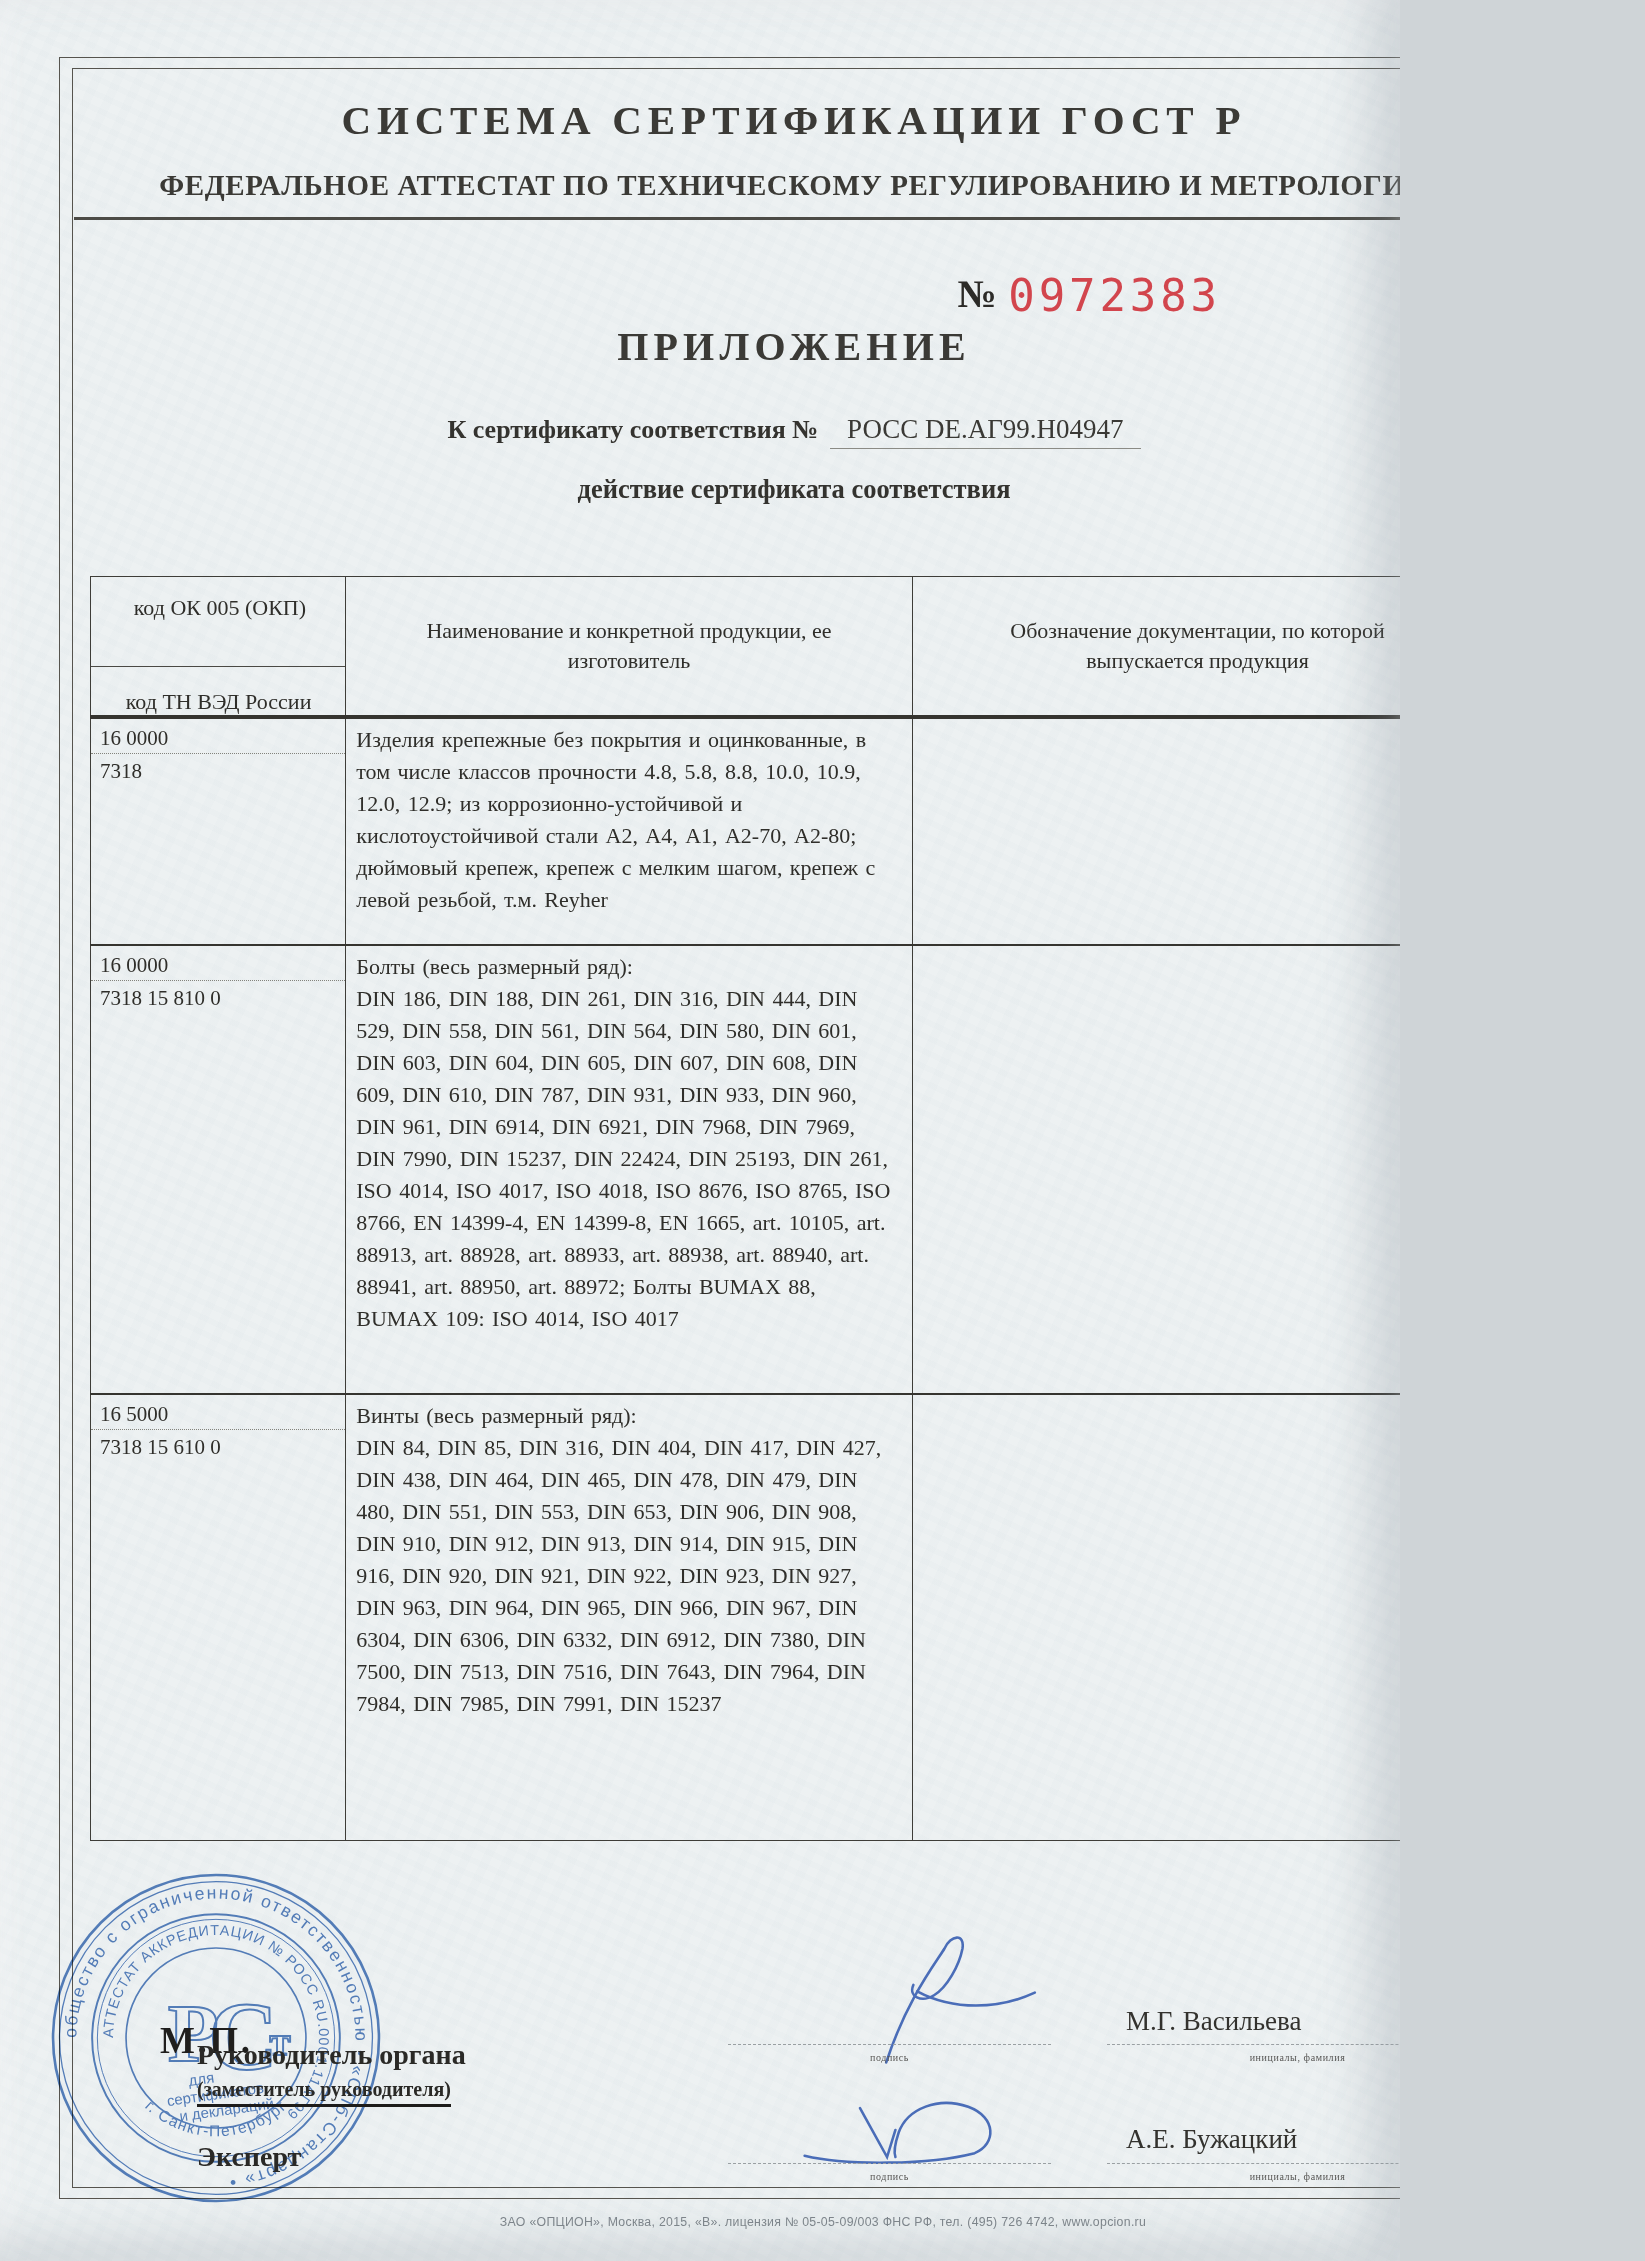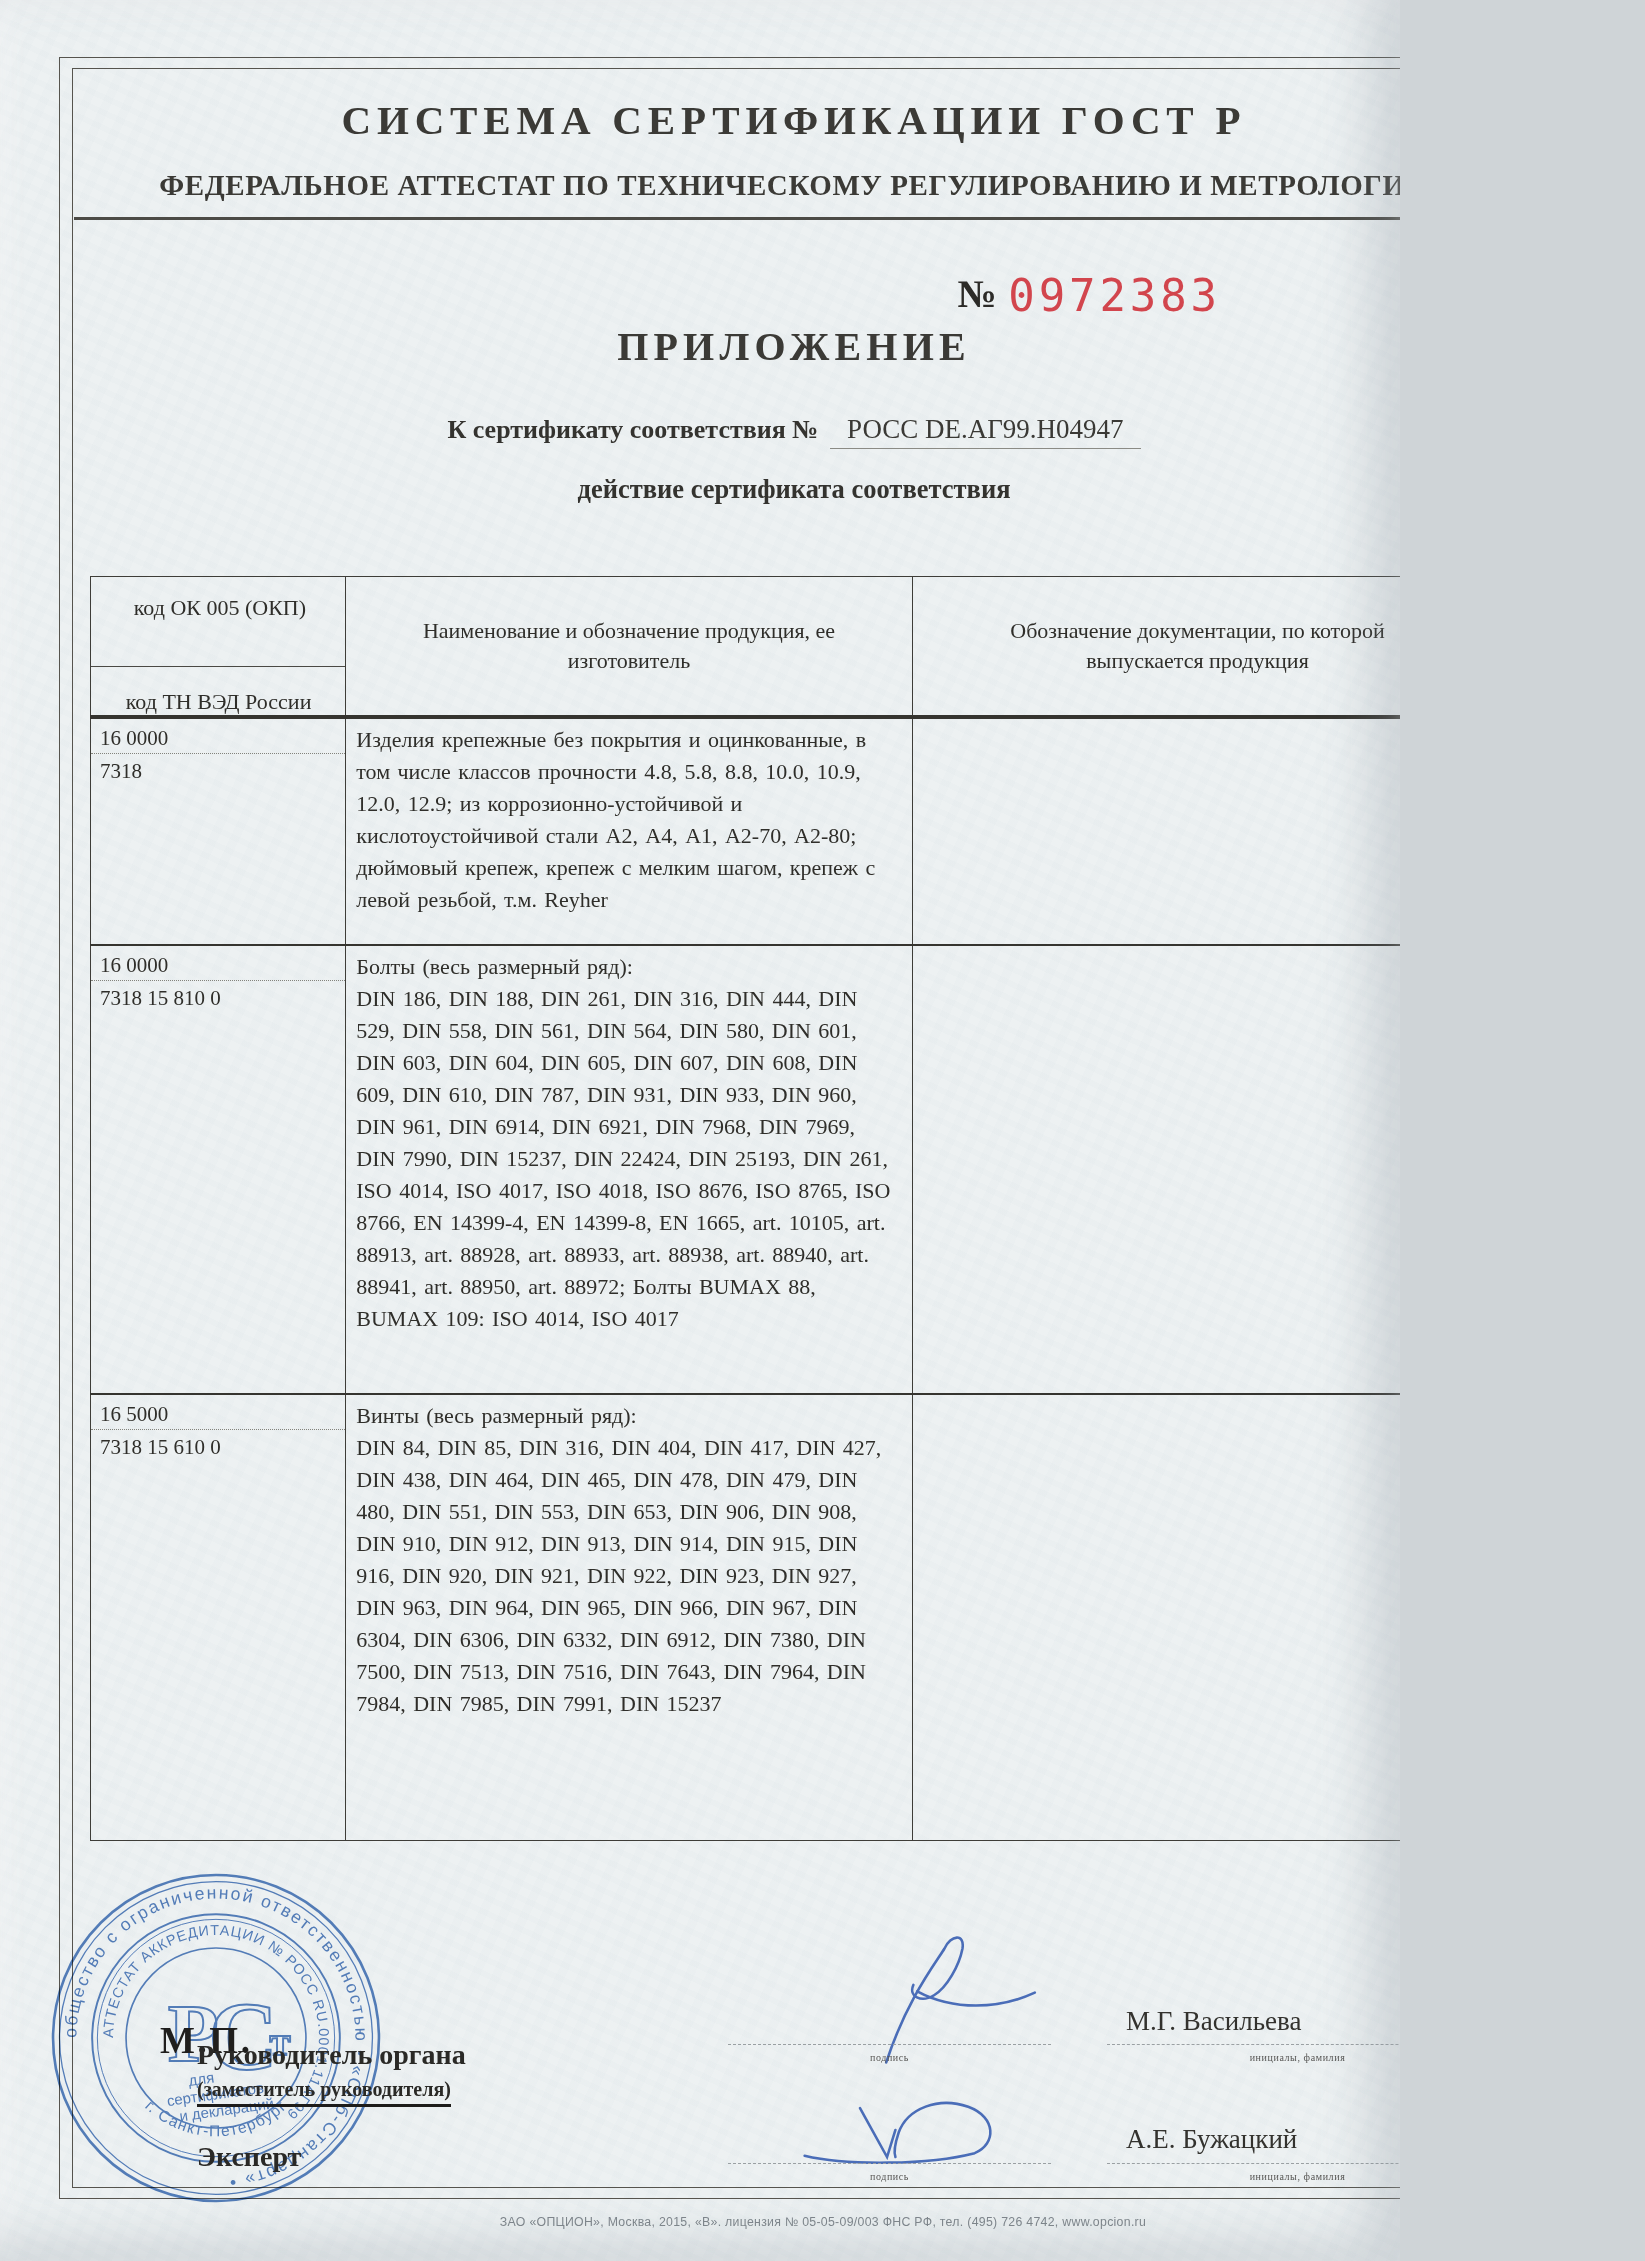--- a/index.html
+++ b/index.html
@@ -103,21 +103,21 @@
         <col style="width:567px">
         <col style="width:570px">
       </colgroup>
     <thead>
       <tr>
         <th>
           <div class="hcell-top">код ОК 005 (ОКП)</div>
           <div class="hcell-bot">код ТН ВЭД России</div>
         </th>
         <th>
-          <div class="hc-mid">Наименование и обозначение продукция, ее изготовитель</div>
+          <div class="hc-mid">Наименование и конкретной продукции, ее изготовитель</div>
         </th>
         <th>
           <div class="hc-right">Обозначение документации, по которой выпускается продукция</div>
         </th>
       </tr>
     </thead>
     <tbody>
       <tr>
         <td class="h1">
           <div class="code-top">16 0000</div>

